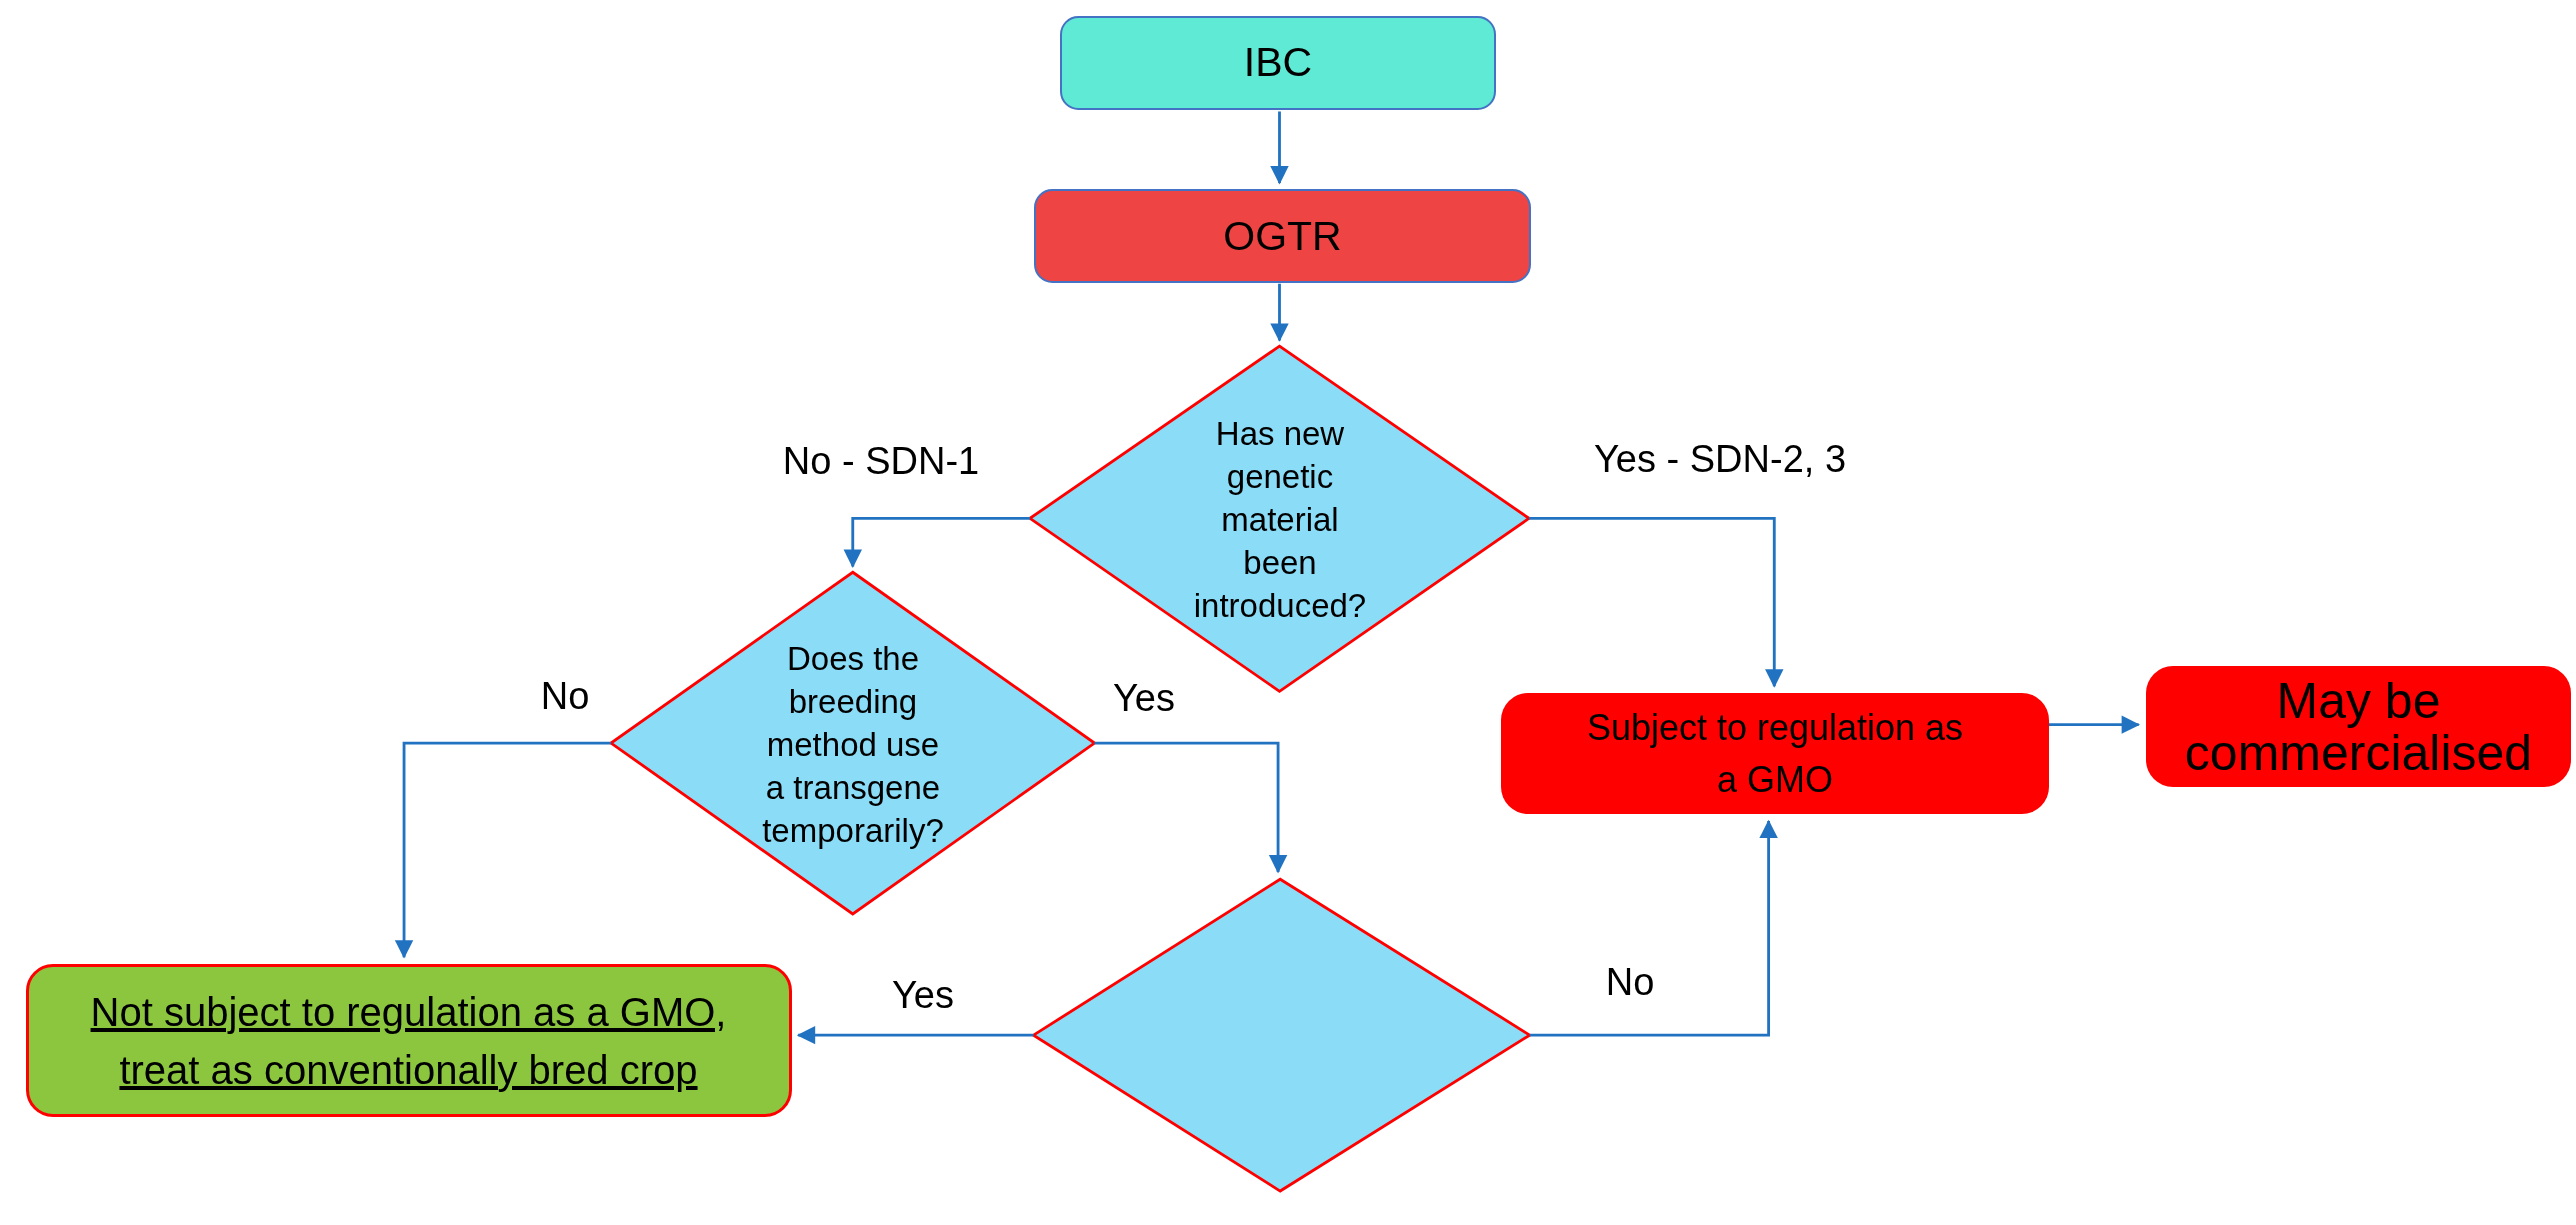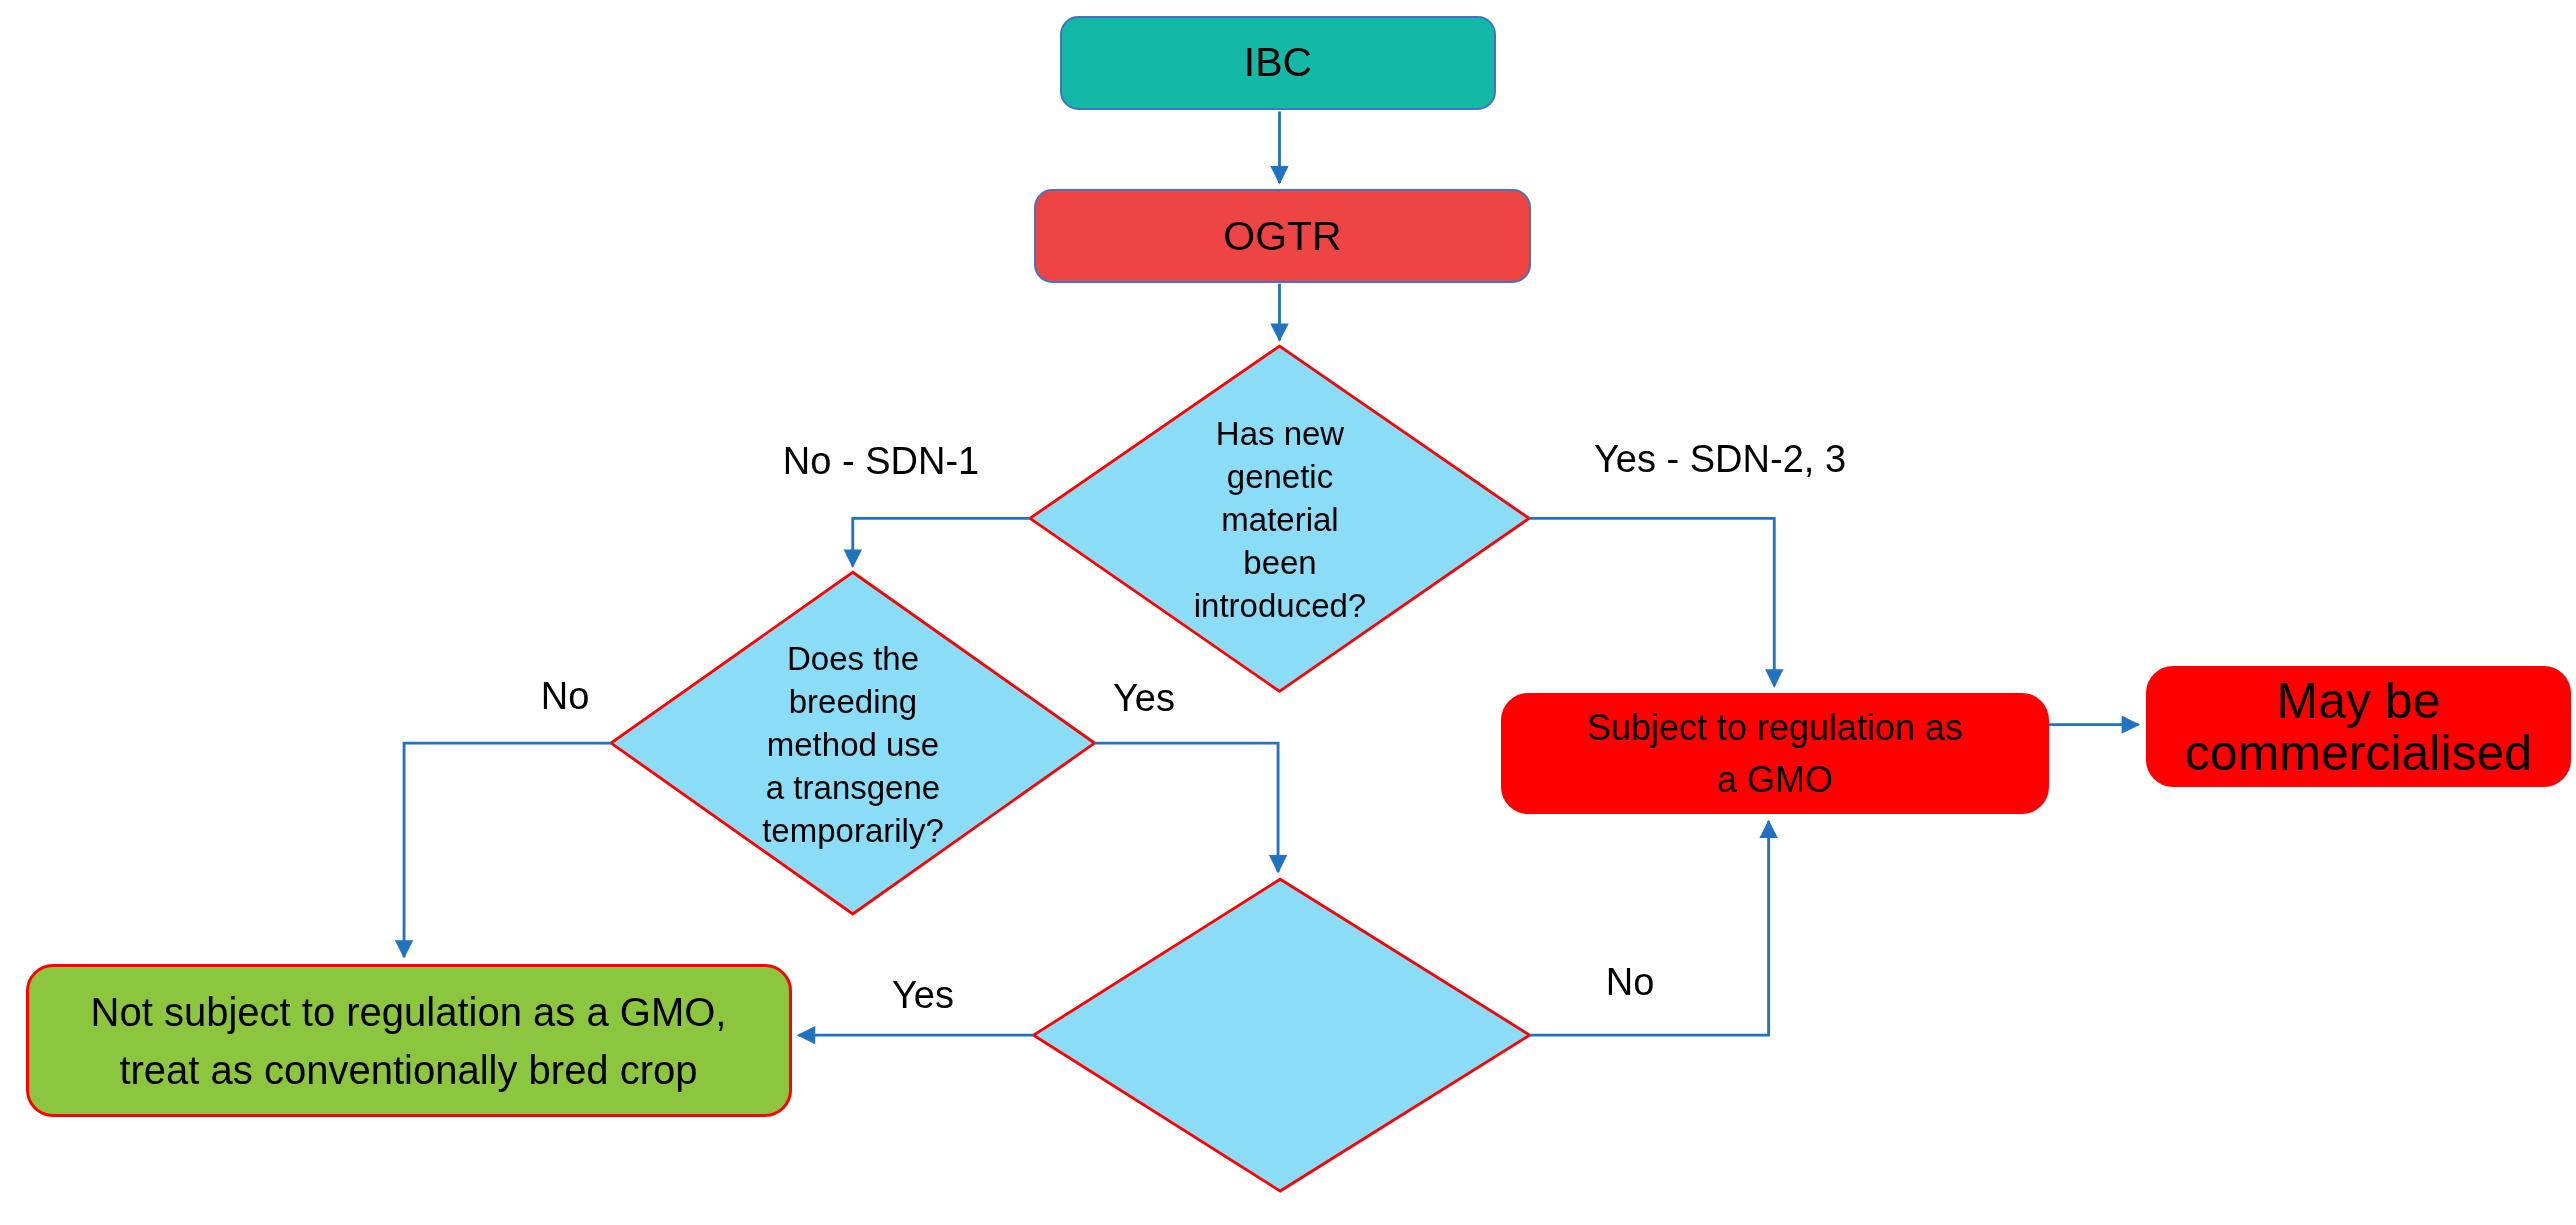--- a/index.html
+++ b/index.html
@@ -18,42 +18,42 @@
     position: absolute;
     box-sizing: border-box;
     display: flex;
     flex-direction: column;
     align-items: center;
     justify-content: center;
     text-align: center;
   }
   .node-ibc {
     left: 1060px; top: 15.6px; width: 436px; height: 94px;
-    background: #14b8a6; border: 2.8px solid #4472C4; border-radius: 18.4px;
+    background: #5eead4; border: 2.8px solid #4472C4; border-radius: 18.4px;
     font-size: 41px;
   }
   .node-ogtr {
     left: 1034px; top: 189px; width: 497px; height: 94px;
     background: #ef4444; border: 2.8px solid #4472C4; border-radius: 18.4px;
     font-size: 41px;
   }
   .node-red1 {
     left: 1501px; top: 693px; width: 548px; height: 121px;
     background: #FF0000; border-radius: 27px;
     font-size: 36px; line-height: 52px;
   }
   .node-red2 {
     left: 2146px; top: 666px; width: 425px; height: 121px;
     background: #FF0000; border-radius: 27px;
     font-size: 50px; line-height: 52px;
   }
   .node-green {
     left: 25.5px; top: 964px; width: 766px; height: 153px;
     background: #8CC63F; border: 3.5px solid #FF0000; border-radius: 27px;
-    font-size: 40px; line-height: 58px;
+    font-size: 40px; line-height: 58px; text-decoration: underline;
   }
   .dtext {
     position: absolute;
     width: 284px;
     text-align: center;
     font-size: 33px;
     line-height: 43px;
   }
   .dtext-q1 { left: 1138px; top: 412px; }
   .dtext-q2 { left: 711px; top: 637px; }

